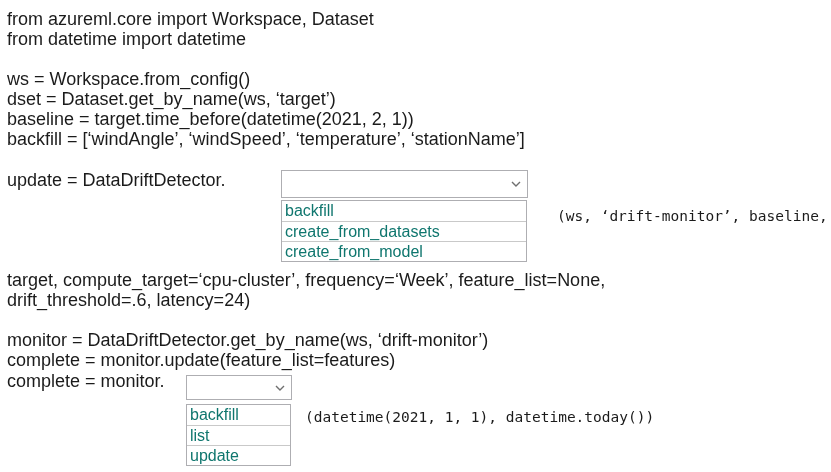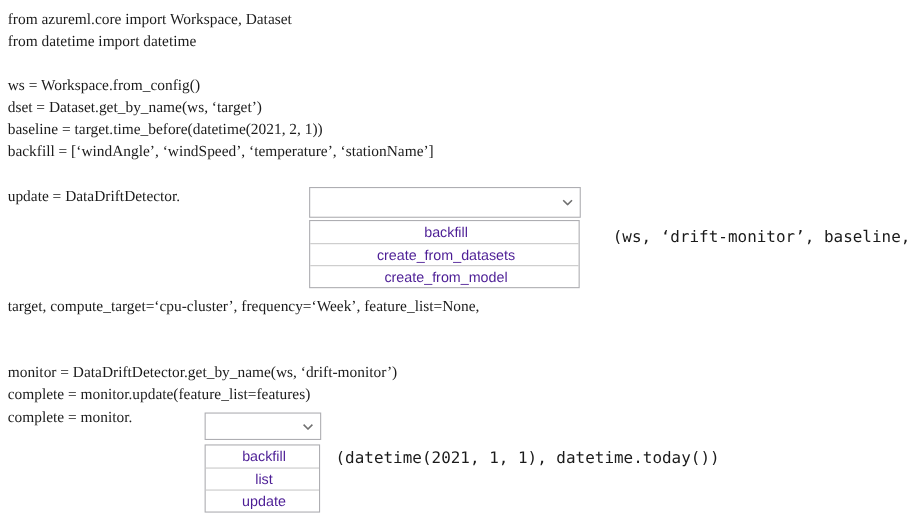--- a/index.html
+++ b/index.html
@@ -10,22 +10,22 @@
   #screen {
     position: relative;
     width: 831px;
     height: 472px;
     background: #ffffff;
     overflow: hidden;
   }
   .codeline {
     position: absolute;
     left: 7px;
-    font-family: Liberation Serif, serif;
-    font-size: 14px;
+    font-family: Liberation Sans, sans-serif;
+    font-size: 18px;
     line-height: 20px;
     color: #1b1b1b;
     white-space: pre;
   }
   .code-frag {
     position: absolute;
     font-family: "DejaVu Sans Mono", "Liberation Mono", monospace;
     font-size: 14.5px;
     line-height: 20px;
     color: #1b1b1b;
@@ -58,25 +58,24 @@
     box-sizing: border-box;
     background: #ffffff;
     border: 1px solid #aeaeb2;
   }
   .opt {
     box-sizing: border-box;
     height: 20px;
     line-height: 19px;
     padding-left: 3px;
     font-family: "Liberation Sans", sans-serif;
-    font-size: 13px;
-    color: #4c1d95;
+    font-size: 16px;
+    color: #0f766e;
     white-space: pre;
     overflow: hidden;
-    text-align: center;
   }
   .opt + .opt {
     border-top: 1px solid #c9c9c9;
   }
 
   
   #combo1 { left: 281px; top: 170px; width: 247px; height: 28px; }
   #list1  { left: 281px; top: 200px; width: 246px; }
 
   
@@ -107,20 +106,21 @@
 
   <div class="code-frag" style="left:557px; top:170px">(ws, ‘drift-monitor’, baseline,</div>
 
   <div class="optlist" id="list1">
     <div class="opt">backfill</div>
     <div class="opt">create_from_datasets</div>
     <div class="opt">create_from_model</div>
   </div>
 
   <div class="codeline" style="top:270px">target, compute_target=‘cpu-cluster’, frequency=‘Week’, feature_list=None,</div>
+  <div class="codeline" style="top:290px">drift_threshold=.6, latency=24)</div>
 
   <div class="codeline" style="top:330px">monitor = DataDriftDetector.get_by_name(ws, ‘drift-monitor’)</div>
   <div class="codeline" style="top:350px">complete = monitor.update(feature_list=features)</div>
 
   <div class="codeline" style="top:371px">complete = monitor.</div>
 
   <div class="combo" id="combo2">
     <span class="sel-text"></span>
     <svg class="chevron" width="10" height="6" viewBox="0 0 10 6">
       <polyline points="1,1 5,5 9,1" fill="none" stroke="#6f6f6f" stroke-width="1.4"></polyline>

